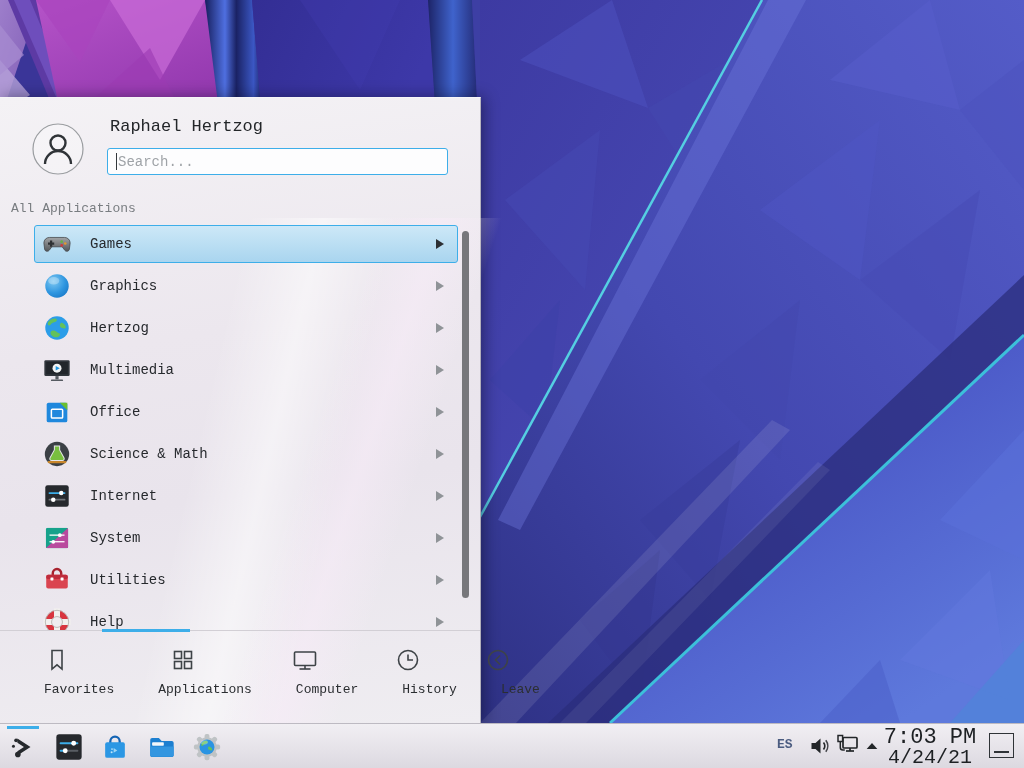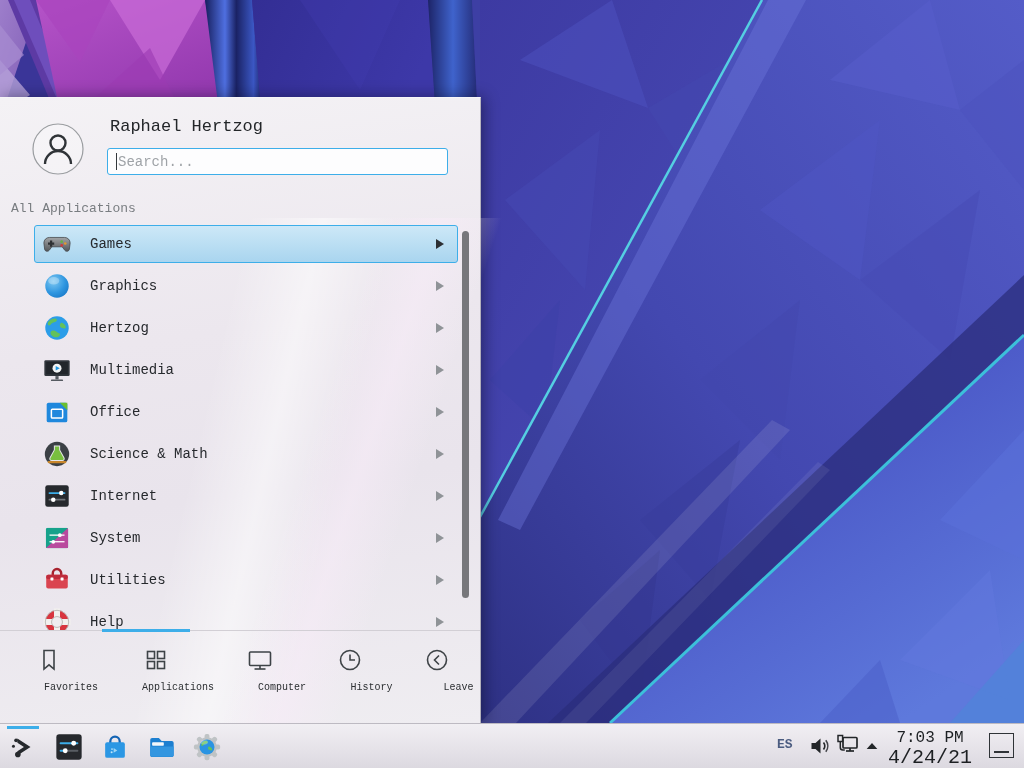--- a/index.html
+++ b/index.html
@@ -46,38 +46,38 @@
 
   .scroll-thumb{position:absolute;right:11px;top:133px;width:7px;height:367px;border-radius:3.5px;
         background:#77777b;}
 
   .tabbar{position:absolute;left:0;top:532px;width:100%;height:94px;border-top:1px solid #d2cfd5;
         display:flex;}
   .tab-indicator{position:absolute;left:102px;top:-2px;width:88px;height:3px;background:#3daee9;}
   .tab{flex:1 1 0;display:flex;flex-direction:column;align-items:center;padding-top:15px;}
   .tab-icon{width:28px;height:28px;}
   .tab-icon svg{display:block;stroke:#3e4347;fill:none;stroke-width:1.6px;}
-  .tab-label{margin-top:8px;font-size:10px;color:#2b2e31;margin-left:44px;}
+  .tab-label{margin-top:8px;font-size:13px;color:#2b2e31;margin-left:44px;}
 
   
   #taskbar{position:absolute;left:0;top:723px;width:1024px;height:45px;
         background:linear-gradient(180deg,#f1eff3 0%,#e6e3e9 55%,#dcd9e0 100%);
         border-top:1px solid #bdbac2;box-sizing:border-box;}
   .task-app{position:absolute;top:8px;width:30px;height:30px;}
   .task-app svg{display:block;}
   .active-line{position:absolute;left:7px;top:2px;width:32px;height:3px;background:#3daee9;}
 
   .tray-layout{position:absolute;left:777px;top:13px;width:26px;text-align:left;
         font-size:13px;font-weight:bold;color:#4b5c80;}
   .tray-icon{position:absolute;}
   #tray-volume{left:808px;top:10px;}
   #tray-network{left:835px;top:8px;}
   #tray-caret{left:864px;top:14px;}
   .clock{position:absolute;left:882px;top:2px;width:96px;text-align:center;color:#1d2023;}
-  .clock .time{font-size:16px;line-height:24px;}
+  .clock .time{font-size:22px;line-height:24px;}
   .clock .date{font-size:20px;line-height:16px;}
   .show-desktop{position:absolute;left:989px;top:9px;width:25px;height:25px;
         border:1.6px solid #2f3337;box-sizing:border-box;}
   .show-desktop::after{content:"";position:absolute;left:4px;right:4px;bottom:4px;height:1.6px;background:#2f3337;}
 </style>
 </head>
 <body>
 
 <div id="screen">
 

